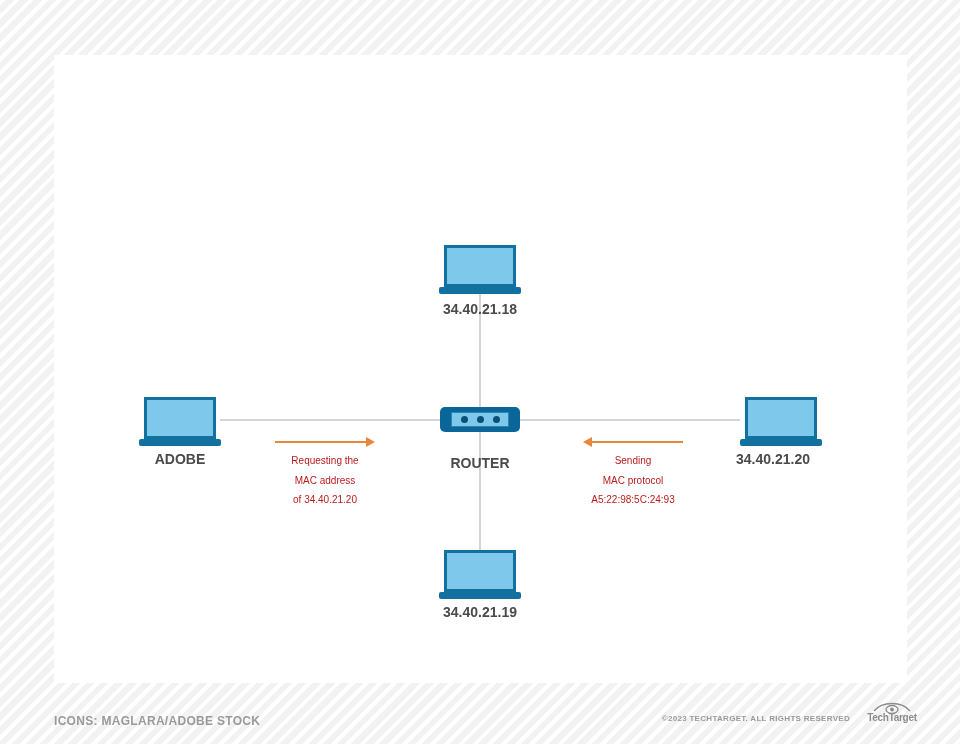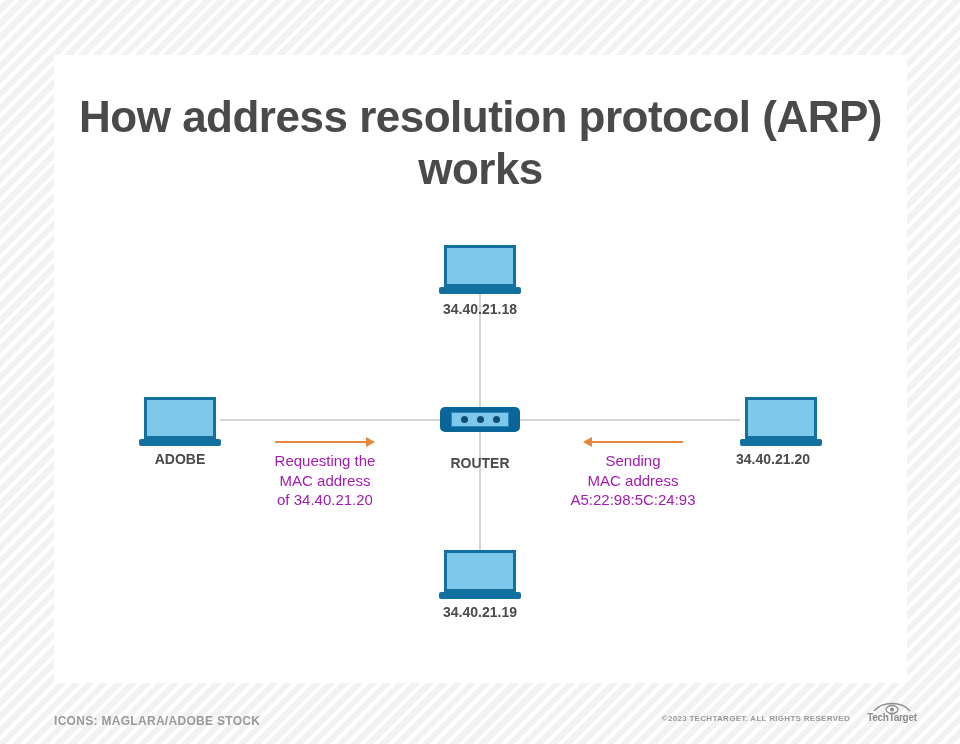--- a/index.html
+++ b/index.html
@@ -52,21 +52,21 @@
   .router .dot{width:7px;height:7px;border-radius:50%;background:#0d4f73;}
 
   .node-label{
     position:absolute;text-align:center;
     font-size:14px;font-weight:bold;color:#4a4a4a;white-space:nowrap;
   }
 
   
   .annot{position:absolute;text-align:center;}
   .annot .txt{
-    font-size:15px;line-height:19.5px;color:#a21caf;white-space:pre-line;
+    font-size:10px;line-height:19.5px;color:#b91c1c;white-space:pre-line;
   }
   .arrow{position:absolute;height:12px;}
   .arrow .shaft{position:absolute;top:5px;height:2px;background:#e8873b;}
   .arrow .head{position:absolute;top:1px;width:0;height:0;
                border-top:5px solid transparent;border-bottom:5px solid transparent;}
   .arrow.right .shaft{left:0;right:8px;}
   .arrow.right .head{right:0;border-left:9px solid #e8873b;}
   .arrow.left .shaft{right:0;left:8px;}
   .arrow.left .head{left:0;border-right:9px solid #e8873b;}
 
@@ -82,22 +82,20 @@
   .logo{position:absolute;right:30px;top:700px;width:76px;height:32px;color:#8d8d8d;}
   .logo .mark{position:absolute;left:18px;top:0;width:40px;height:14px;}
   .logo .word{position:absolute;left:0;top:12px;width:76px;text-align:center;
               font-size:10px;font-weight:bold;letter-spacing:-0.3px;color:#8d8d8d;}
 </style>
 </head>
 <body>
 
 <div class="card">
 
-  <div class="title">How address resolution
-protocol (ARP) works</div>
 
   <div class="canvas">
 
     <div class="wire wire-v" style="left:425px;top:222px;height:143px;"></div>
     <div class="wire wire-v" style="left:425px;top:375px;height:140px;"></div>
     <div class="wire wire-h" style="left:166px;top:364px;width:220px;"></div>
     <div class="wire wire-h" style="left:464px;top:364px;width:222px;"></div>
 
     <div class="laptop" style="left:390px;top:190px;width:72px;height:42px;">
       <div class="lid"></div>
@@ -141,21 +139,21 @@
 MAC address
 of 34.40.21.20</div>
     </div>
 
     <div class="arrow left" style="left:529px;top:381px;width:100px;">
       <div class="shaft"></div>
       <div class="head"></div>
     </div>
     <div class="annot" style="left:499px;top:396px;width:160px;">
       <div class="txt">Sending
-MAC address
+MAC protocol
 A5:22:98:5C:24:93</div>
     </div>
 
   </div>
 </div>
 
 <div class="footer-left">ICONS: MAGLARA/ADOBE STOCK</div>
 <div class="footer-right">©2023 TECHTARGET. ALL RIGHTS RESERVED</div>
 
 <div class="logo">

